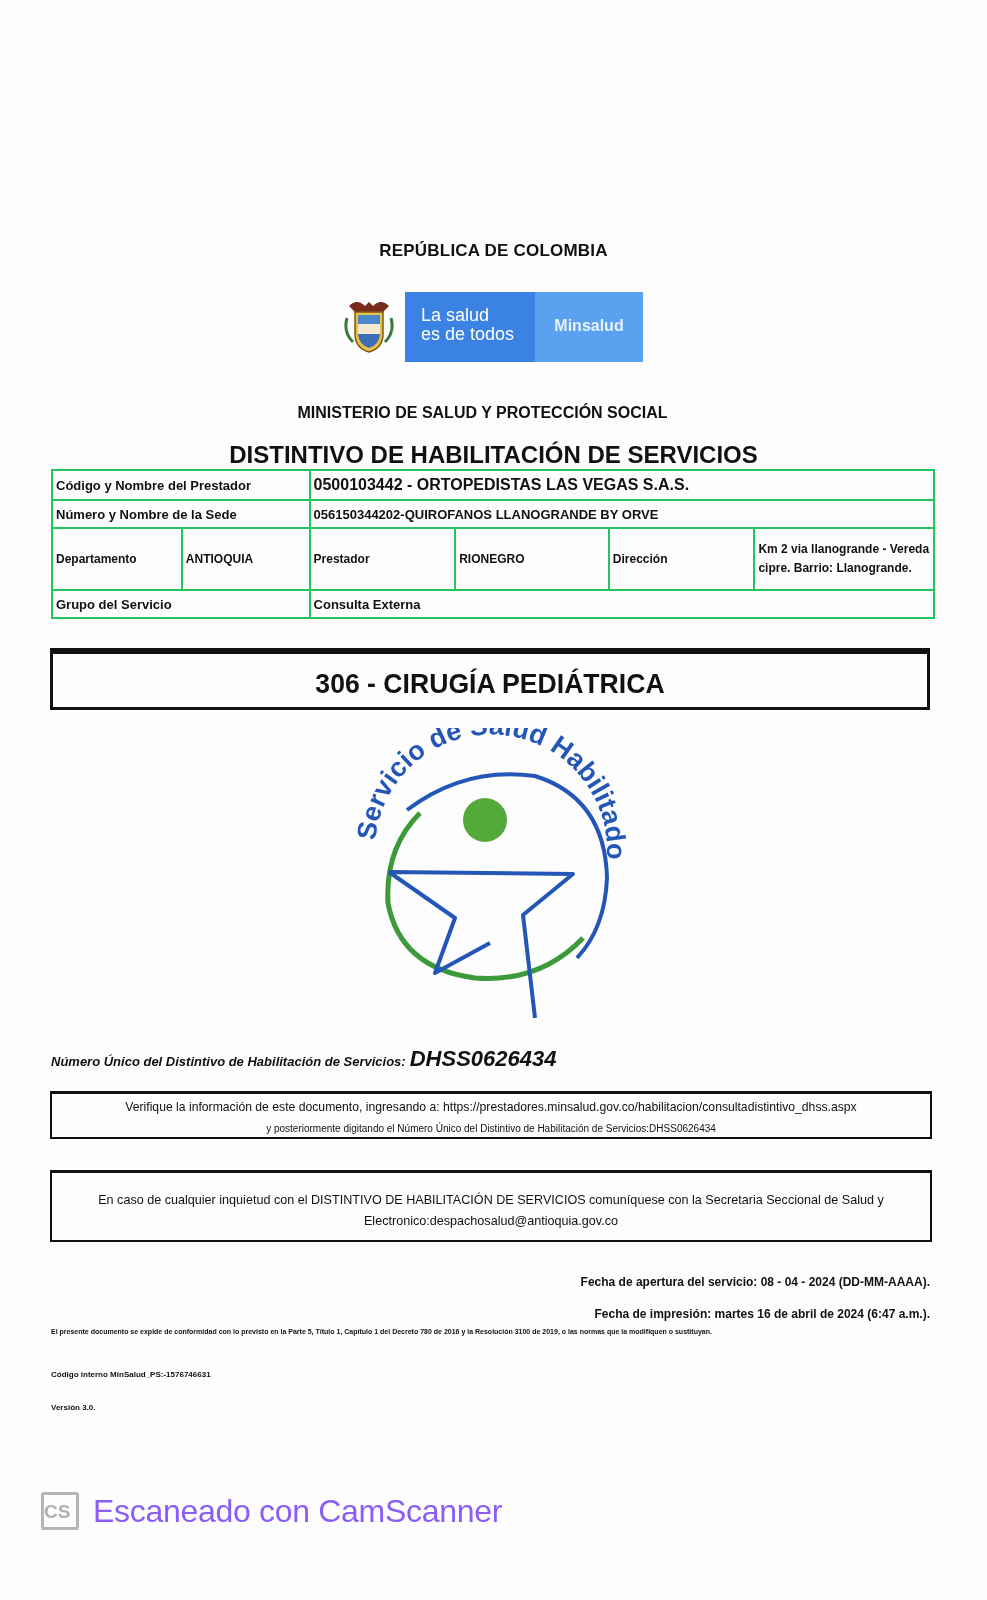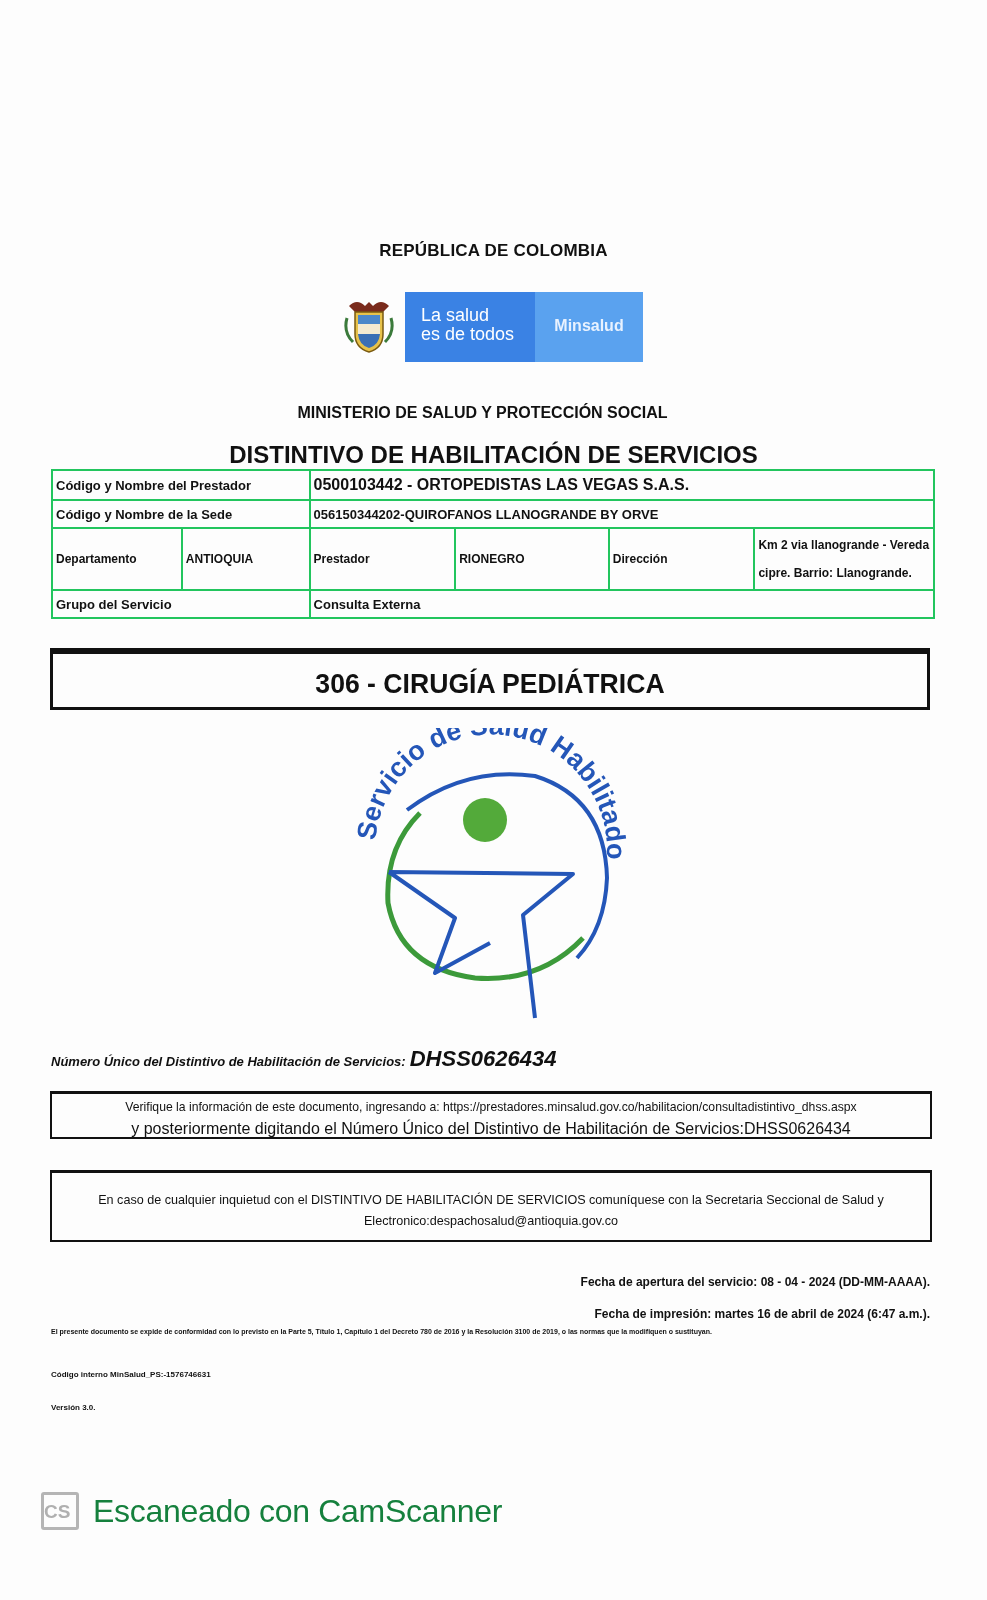--- a/index.html
+++ b/index.html
@@ -41,21 +41,21 @@
 
   .right-line { right:57px; font-size:12px; font-weight:bold; text-align:right; }
   #fecha-apertura { top:1275px; }
   #fecha-impresion { top:1307px; }
   #legal-note { left:51px; top:1328px; font-size:7px; font-weight:bold; white-space:nowrap; }
   #codigo-interno { left:51px; top:1370px; font-size:8px; font-weight:bold; }
   #version { left:51px; top:1403px; font-size:8px; font-weight:bold; }
 
   #camscanner { left:41px; top:1492px; }
   #cs-icon { display:inline-block; width:38px; height:38px; border:3px solid #b5b5b5; border-radius:3px; box-sizing:border-box; color:#b0b0b0; font-size:19px; font-weight:bold; text-align:left; line-height:33px; vertical-align:middle; }
-  #cs-text { display:inline-block; vertical-align:middle; color:#15803d; font-size:32px; margin-left:14px; letter-spacing:-0.3px; }
+  #cs-text { display:inline-block; vertical-align:middle; color:#8b5cf6; font-size:32px; margin-left:14px; letter-spacing:-0.3px; }
 </style>
 </head>
 <body>
 
 <div class="abs center-text" id="republic">REPÚBLICA DE COLOMBIA</div>
 
 <div class="abs" id="logo">
   <svg id="escudo" viewBox="0 0 52 60">
     <path d="M6 10 Q14 2 22 10 L26 6 L30 10 Q38 2 46 10 L40 16 L12 16 Z" fill="#7a2b1c"></path>
     <path d="M12 16 L40 16 L40 38 Q40 52 26 56 Q12 52 12 38 Z" fill="#e7c24a" stroke="#7a5a10" stroke-width="1.5"></path>
@@ -87,30 +87,30 @@
       <col style="width:154px">
       <col style="width:146px">
       <col style="width:180px">
   </colgroup>
   <tbody>
       <tr style="height:30px">
     <td colspan="2" class="lbl">Código y Nombre del Prestador</td>
     <td colspan="4" class="val-big">0500103442 - ORTOPEDISTAS LAS VEGAS S.A.S.</td>
   </tr>
   <tr style="height:28px">
-    <td colspan="2" class="lbl">Código y Nombre de la Sede</td>
+    <td colspan="2" class="lbl">Número y Nombre de la Sede</td>
     <td colspan="4" class="val">056150344202-QUIROFANOS LLANOGRANDE BY ORVE</td>
   </tr>
   <tr style="height:62px">
     <td class="small">Departamento</td>
     <td class="small">ANTIOQUIA</td>
     <td class="small">Prestador</td>
     <td class="small">RIONEGRO</td>
     <td class="small">Dirección</td>
-    <td class="small" style="line-height:28px">Km 2 via llanogrande - Vereda cipre. Barrio: Llanogrande.</td>
+    <td class="small" style="line-height:19px">Km 2 via llanogrande - Vereda cipre. Barrio: Llanogrande.</td>
   </tr>
   <tr style="height:28px">
     <td colspan="2" class="lbl">Grupo del Servicio</td>
     <td colspan="4" class="lbl">Consulta Externa</td>
   </tr>
 </tbody>
   </table>
 
 <div class="abs" id="service-box">
   <div id="service-name">306 - CIRUGÍA PEDIÁTRICA</div>
@@ -128,21 +128,21 @@
     <textPath href="#arcText" startOffset="2%" id="seal-textpath">Servicio de Salud Habilitado</textPath>
   </text>
 </svg>
 
 <div class="abs" id="dhss-line">
   <span id="dhss-label">Número Único del Distintivo de Habilitación de Servicios:</span><span id="dhss-code">DHSS0626434</span>
 </div>
 
 <div class="abs notice" id="verify-box">
   <div style="font-size:12.2px">Verifique la información de este documento, ingresando a: https://prestadores.minsalud.gov.co/habilitacion/consultadistintivo_dhss.aspx</div>
-  <div style="font-size:16px">y posteriormente digitando el Número Único del Distintivo de Habilitación de Servicios:DHSS0626434</div>
+  <div style="font-size:10px">y posteriormente digitando el Número Único del Distintivo de Habilitación de Servicios:DHSS0626434</div>
 </div>
 
 <div class="abs notice" id="contact-box">
   <div style="font-size:12.6px">En caso de cualquier inquietud con el DISTINTIVO DE HABILITACIÓN DE SERVICIOS comuníquese con la Secretaria Seccional de Salud y</div>
   <div style="font-size:12.6px">Electronico:despachosalud@antioquia.gov.co</div>
 </div>
 
 <div class="abs right-line" id="fecha-apertura">Fecha de apertura del servicio: 08 - 04 - 2024 (DD-MM-AAAA).</div>
 <div class="abs right-line" id="fecha-impresion">Fecha de impresión: martes 16 de abril de 2024 (6:47 a.m.).</div>
 <div class="abs" id="legal-note">El presente documento se expide de conformidad con lo previsto en la Parte 5, Título 1, Capítulo 1 del Decreto 780 de 2016 y la Resolución 3100 de 2019, o las normas que la modifiquen o sustituyan.</div>

